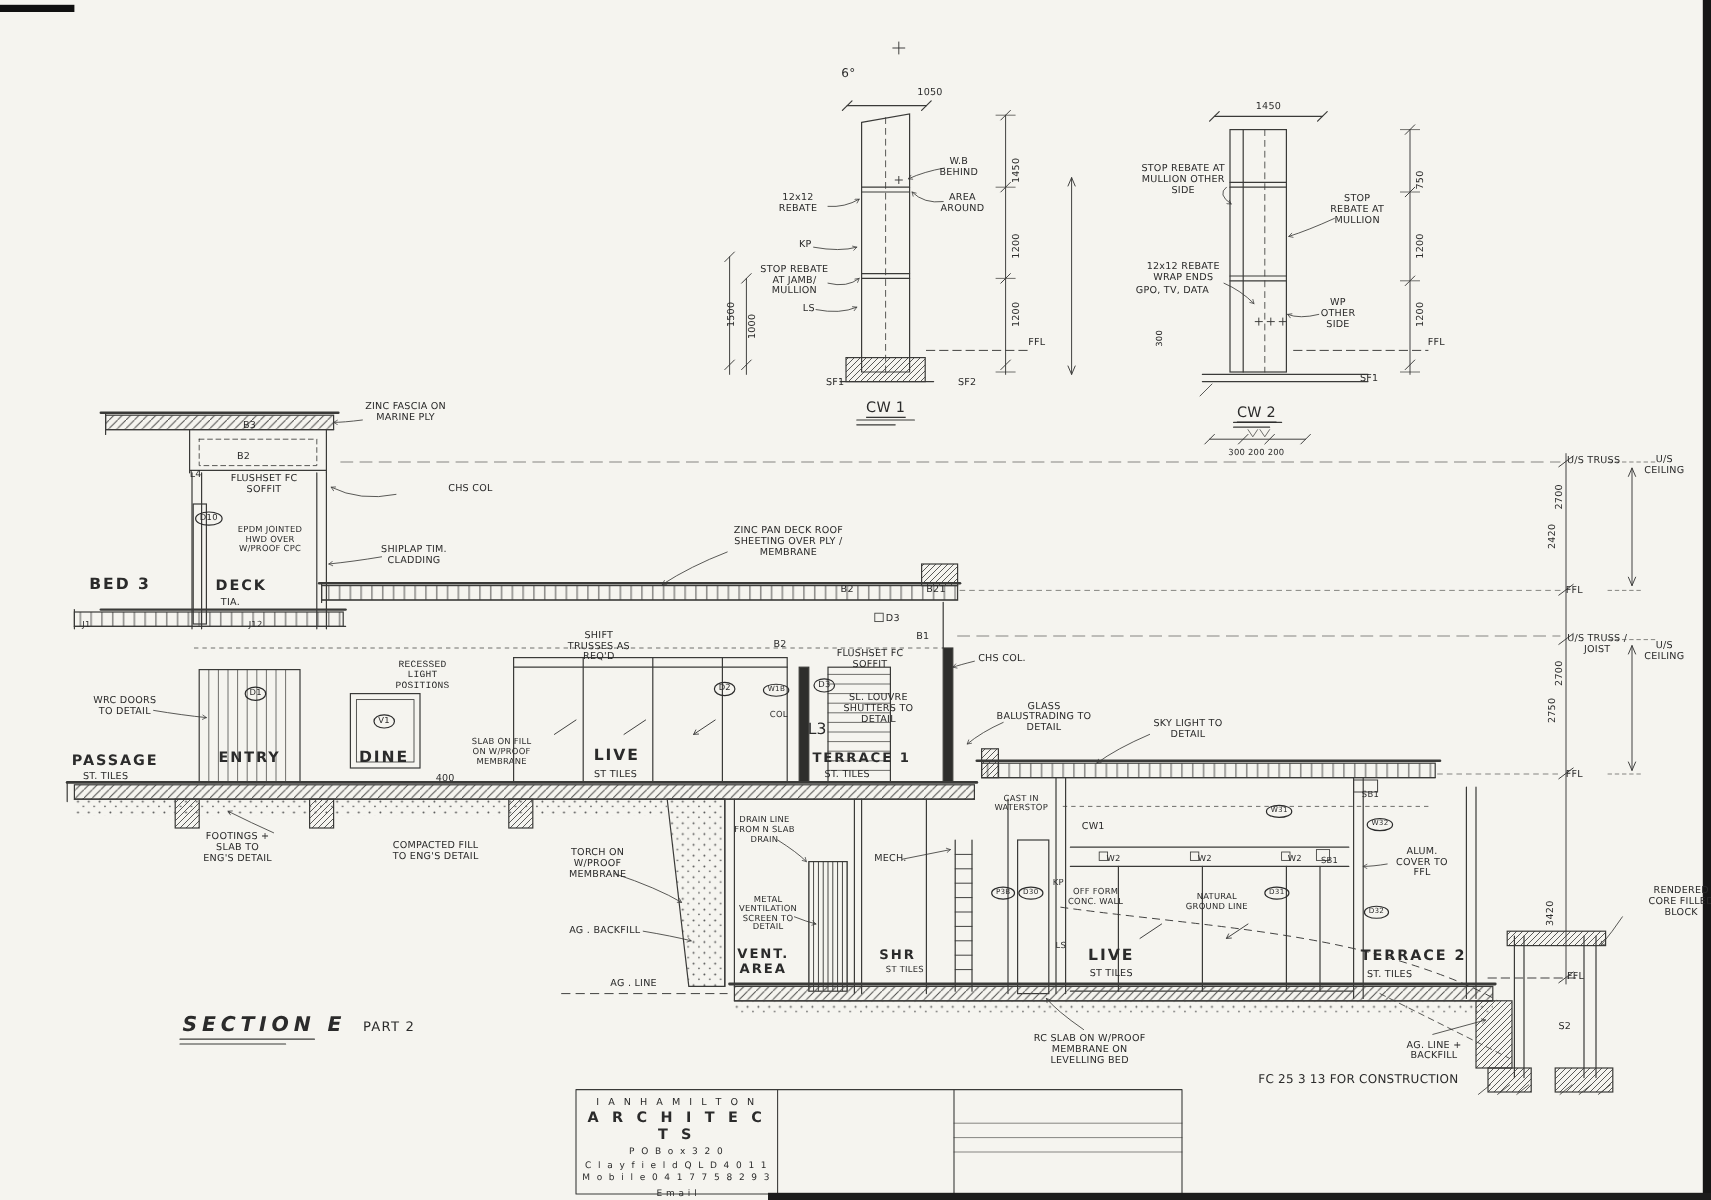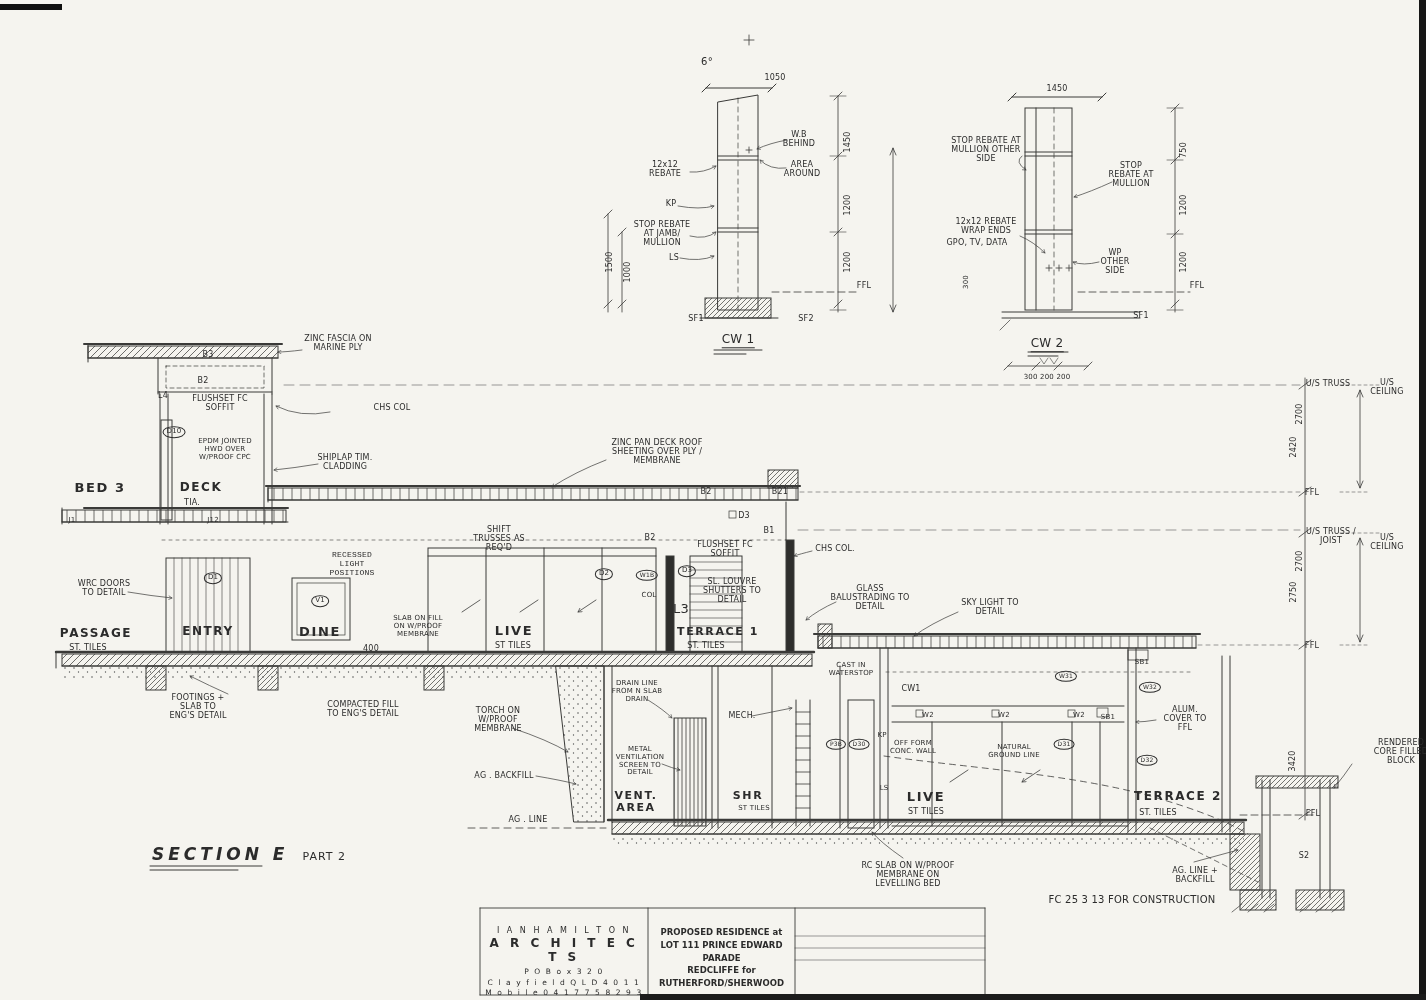--- a/index.html
+++ b/index.html
@@ -11,21 +11,21 @@
   .ann{position:absolute;font-size:9px;line-height:1.12;text-align:center;letter-spacing:.2px;
        white-space:nowrap;transform:translate(-50%,-50%);color:var(--ink,#2b2b2b)}
   .ann.wrap{white-space:normal}
   .room{font-weight:600;letter-spacing:1.6px}
   .ul{border-bottom:1.6px solid var(--ink,#2b2b2b);padding-bottom:1px}
   .circ{border:1px solid var(--ink,#2b2b2b);border-radius:50%;padding:1px 3px;line-height:1.1;background:transparent}
   .section-label{position:absolute;left:152px;top:844px;z-index:2;display:flex;align-items:baseline;gap:14px}
   .sl-main{font-size:17px;letter-spacing:4px;font-style:italic;font-weight:600}
   .sl-part{font-size:11px;letter-spacing:1px}
   .titleblock{position:absolute;left:480px;top:908px;width:505px;height:88px;display:flex;z-index:2;text-align:center}
-  .tb-cell{padding-top:18px}
+  .tb-cell{padding-top:6px}
   .tb-firm{flex:0 0 168px}
   .firm-top{font-size:8px;letter-spacing:2.5px}
   .firm-name{font-size:12px;letter-spacing:3.5px;font-weight:700;margin:1px 0 3px}
   .firm-addr{font-size:7.5px;letter-spacing:1.6px;line-height:1.4}
   .firm-email{font-size:7.5px;letter-spacing:.4px;margin-top:3px}
   .tb-project{flex:0 0 147px;font-size:8.5px;font-weight:600}
   .proj-line{line-height:1.5}
   .tb-drawing{flex:0 0 190px;font-size:8.5px}
   .drw-title{font-weight:700;padding:2px 0 4px}
   .drw-line{line-height:1.55}
@@ -389,21 +389,15 @@
 
   <div class="titleblock">
     <div class="tb-cell tb-firm">
       <div class="firm-top">I A N H A M I L T O N</div>
       <div class="firm-name">A R C H I T E C T S</div>
       <div class="firm-addr">P O  B o x  3 2 0</div>
       <div class="firm-addr">C l a y f i e l d   Q L D  4 0 1 1</div>
       <div class="firm-addr">M o b i l e  0 4 1 7  7 5 8  2 9 3</div>
       <div class="firm-email">E m a i l   hamiltonarchitects@bigpond.com</div>
     </div>
-    <div class="tb-cell tb-project">
-      <div class="proj-line">PROPOSED RESIDENCE at</div>
-      <div class="proj-line">LOT 111 PRINCE EDWARD PARADE</div>
-      <div class="proj-line">REDCLIFFE   for</div>
-      <div class="proj-line">RUTHERFORD/SHERWOOD</div>
-    </div>
   </div>
 
 </div>
 
 </body></html>

